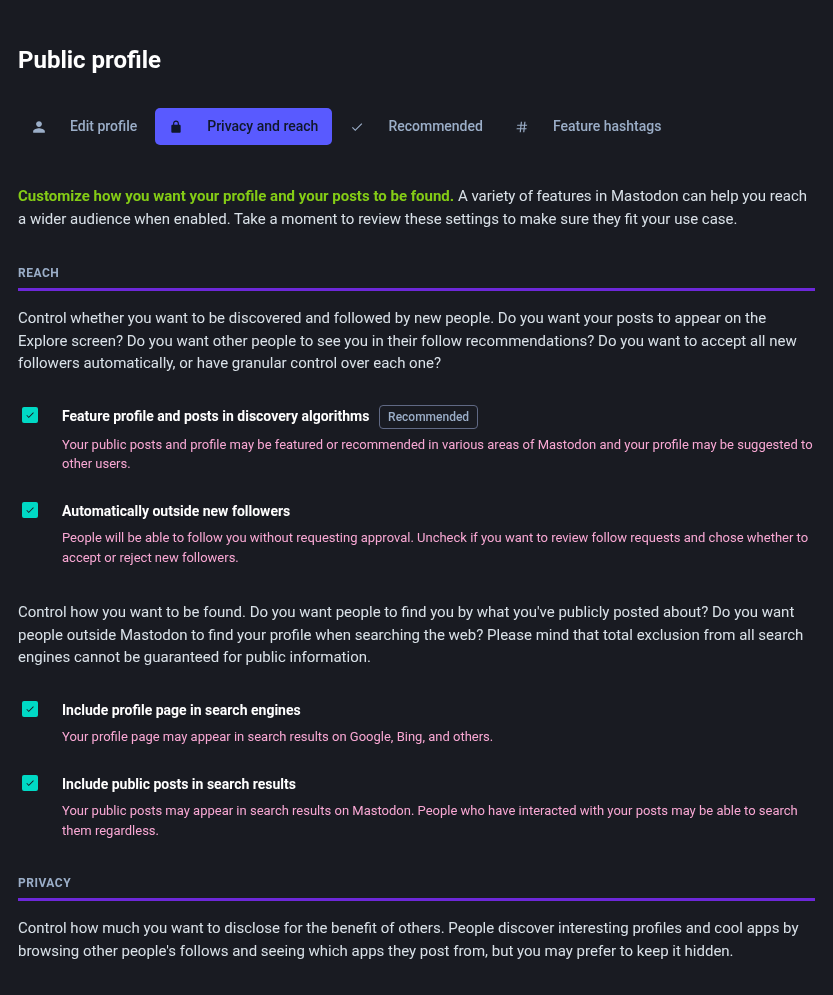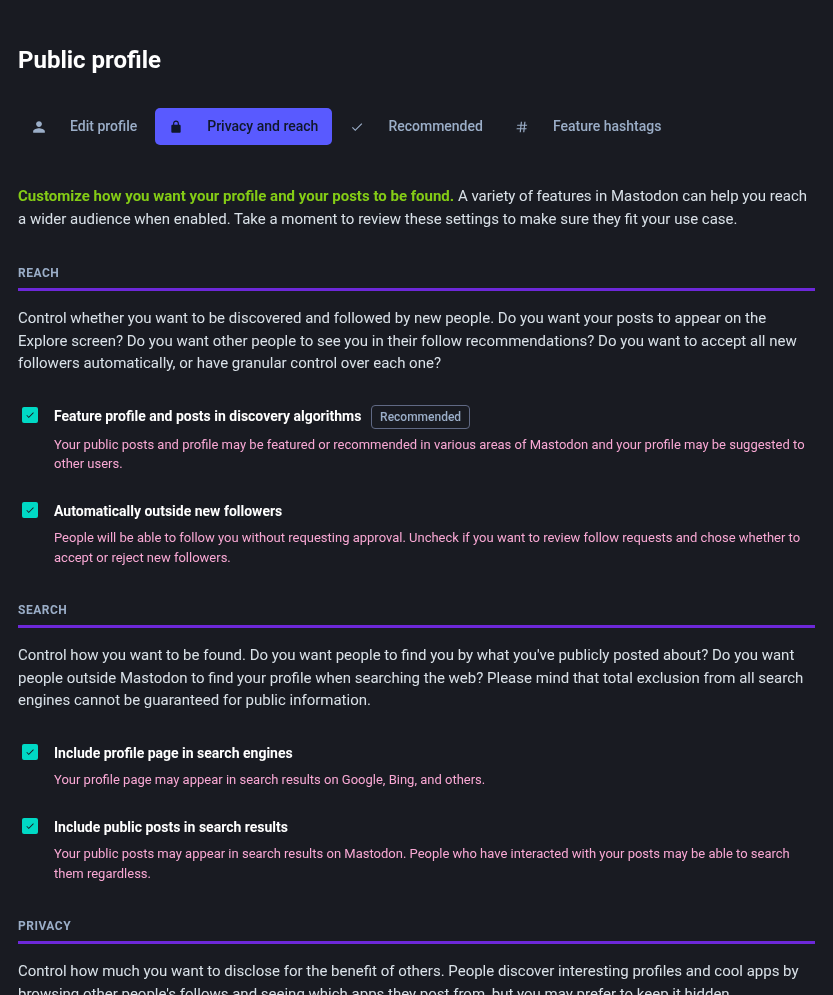--- a/index.html
+++ b/index.html
@@ -54,21 +54,21 @@
       padding-bottom: 6px;
       margin-bottom: 16px;
     }
     .section-desc {
       color: #d9e1e8;
       margin-bottom: 30px;
     }
     .setting {
       display: flex;
       align-items: flex-start;
-      gap: 16px;
+      gap: 24px;
       margin-bottom: 26px;
       padding-left: 4px;
     }
     .checkbox {
       width: 16px;
       height: 16px;
       background: #00d9c5;
       border-radius: 2px;
       display: flex;
       align-items: center;
@@ -163,21 +163,20 @@
         </svg>
     </div>
     <div class="setting-content">
       <span class="setting-label">Automatically outside new followers</span>
       <div class="setting-hint">People will be able to follow you without requesting approval. Uncheck if you want to review follow requests and chose whether to accept or reject new followers.</div>
     </div>
   </div>
 </div>
 
 <div class="section">
-  <div class="section-header">Search</div>
   <p class="section-desc">Control how you want to be found. Do you want people to find you by what you've publicly posted about? Do you want people outside Mastodon to find your profile when searching the web? Please mind that total exclusion from all search engines cannot be guaranteed for public information.</p>
 
   <div class="setting">
     <div class="checkbox">
       <svg width="10" height="10" viewBox="0 0 24 24" fill="#191b22">
           <path d="M9 16.2L4.8 12l-1.4 1.4L9 19 21 7l-1.4-1.4z"></path>
         </svg>
     </div>
     <div class="setting-content">
       <span class="setting-label">Include profile page in search engines</span>

